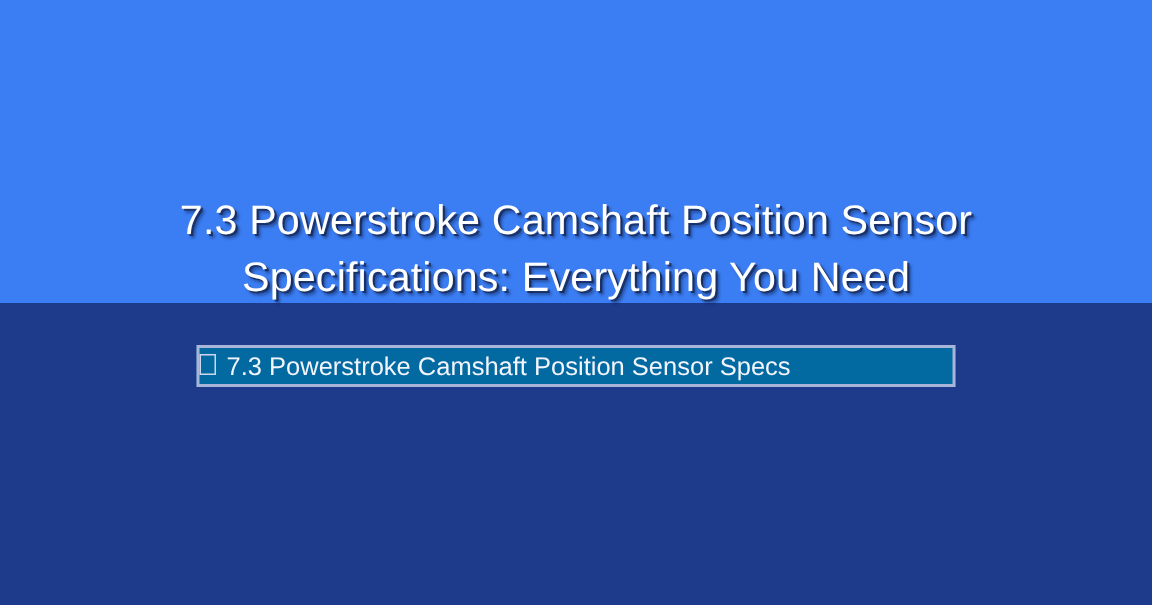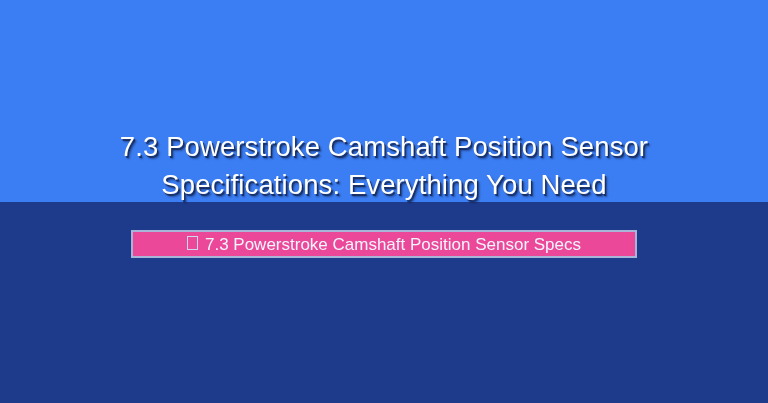--- a/index.html
+++ b/index.html
@@ -59,25 +59,24 @@
   }
 
   
   .chip {
     position: absolute;
     left: 131px;
     top: 230px;
     width: 506px;
     height: 28px;
     box-sizing: border-box;
-    background: #ec4899;
+    background: #0369a1;
     border: 2px solid #a8b4d8;
     display: flex;
     align-items: center;
-    justify-content: center;
     gap: 7px;
     color: #f2f5fd;
     font-size: 17px;
     line-height: 1;
     white-space: nowrap;
     cursor: pointer;
   }
   .chip-glyph {
     display: inline-block;
     width: 11px;

